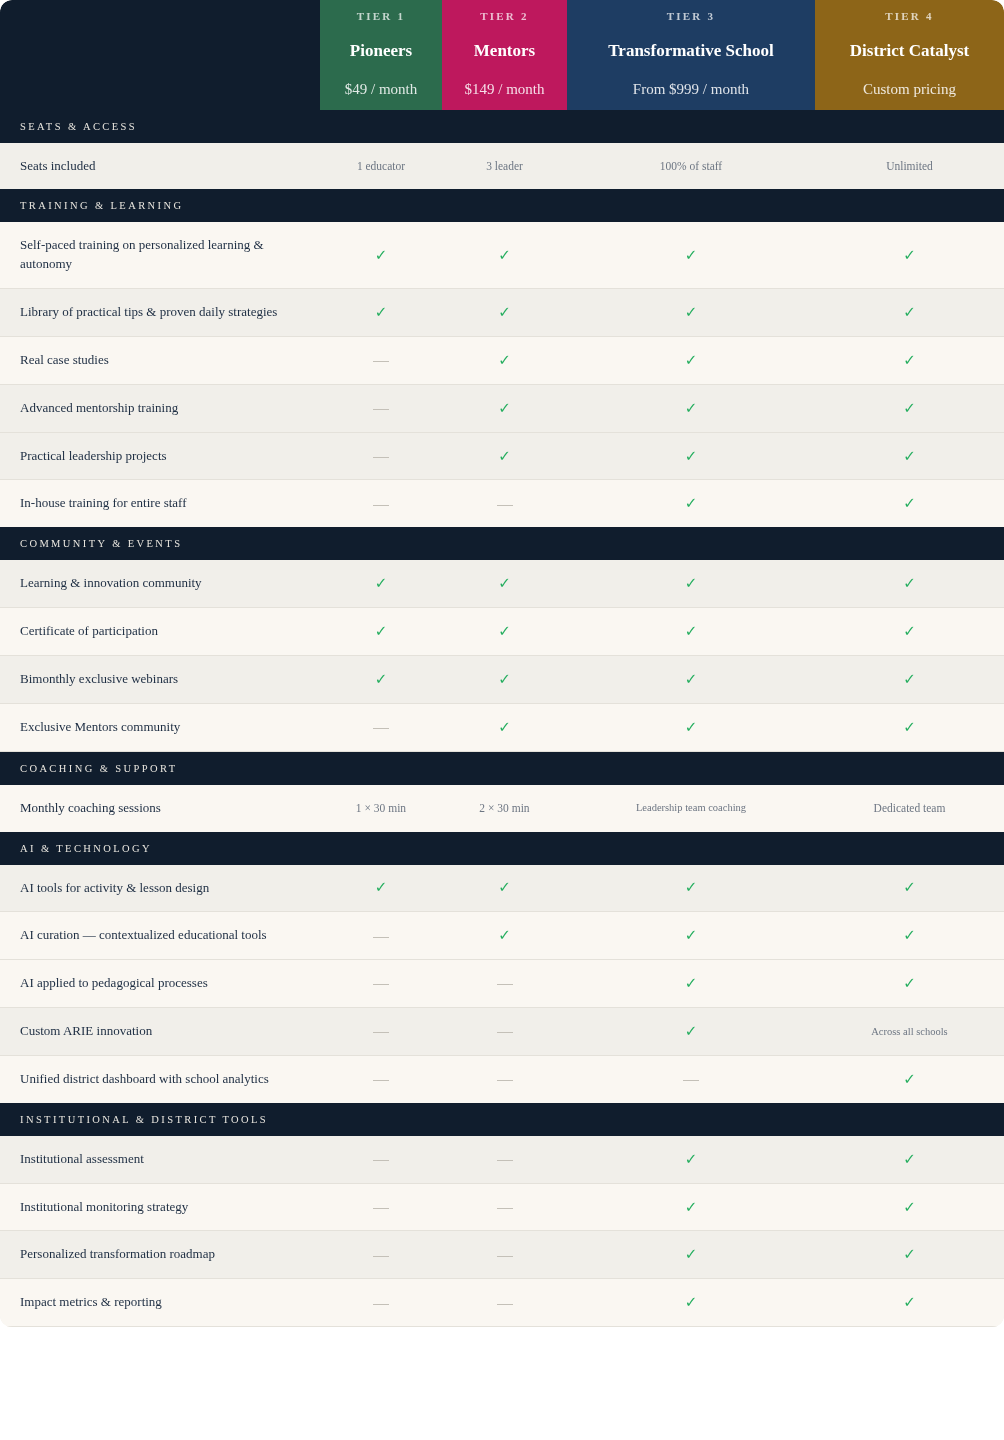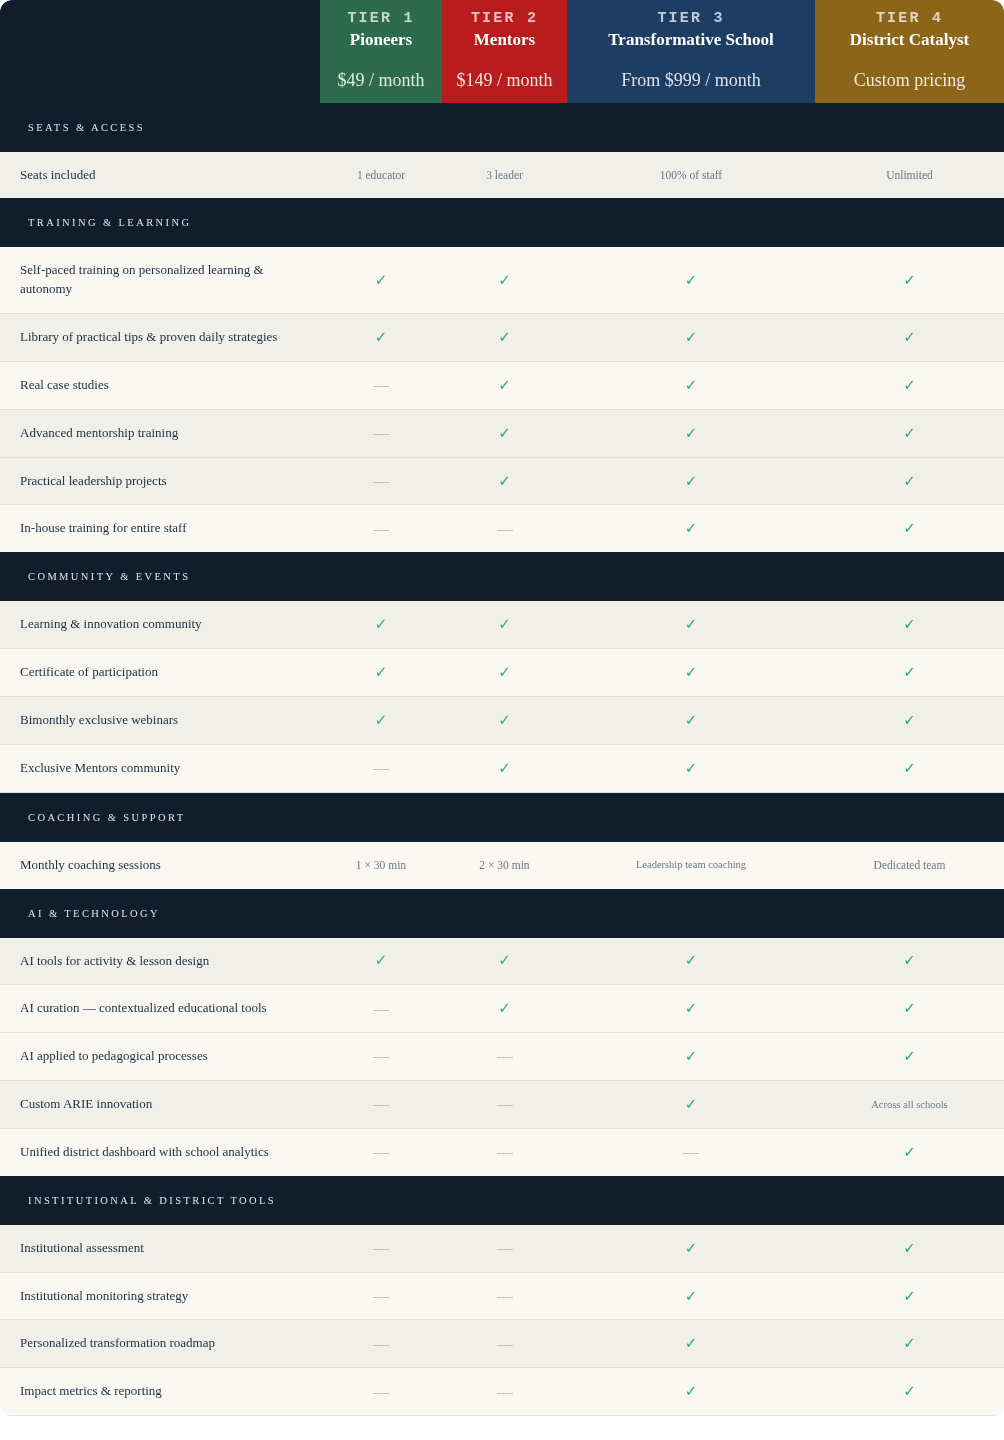--- a/index.html
+++ b/index.html
@@ -36,52 +36,52 @@
     background: #101d2d;
     border-top-left-radius: 12px;
   }
   .tier-head {
     vertical-align: middle;
     text-align: center;
     padding: 10px 8px 12px 8px;
     color: #ffffff;
   }
   .tier-head.t1 { background: #2c6b4d; }
-  .tier-head.t2 { background: #b91c1c; }
+  .tier-head.t2 { background: #be185d; }
   .tier-head.t3 { background: #1e3d63; }
   .tier-head.t4 { background: #8d6518; border-top-right-radius: 12px; }
 
   .tier-kicker {
     display: block;
-    font-size: 15px;
+    font-size: 11px;
     letter-spacing: 2.2px;
     text-transform: uppercase;
     color: rgba(255,255,255,0.72);
-    margin-bottom: 3px;
-    font-family: Liberation Mono, monospace;
+    margin-bottom: 19px;
+    font-family: Liberation Serif, serif;
   }
   .tier-name {
     display: block;
     font-size: 17px;
     font-weight: bold;
     line-height: 1.15;
     color: #ffffff;
     margin-bottom: 20px;
   }
   .tier-price {
     display: block;
-    font-size: 18px;
+    font-size: 15px;
     color: rgba(255,255,255,0.86);
     font-weight: normal;
   }
 
   
   tr.section-row td {
     background: #101d2d;
-    padding: 8px;
+    padding: 0;
   }
   .section-label {
     display: block;
     padding: 11px 20px 11px 20px;
     font-size: 10.5px;
     letter-spacing: 2.4px;
     text-transform: uppercase;
     color: #e9e6df;
     font-family: "Liberation Serif", "DejaVu Serif", serif;
   }

